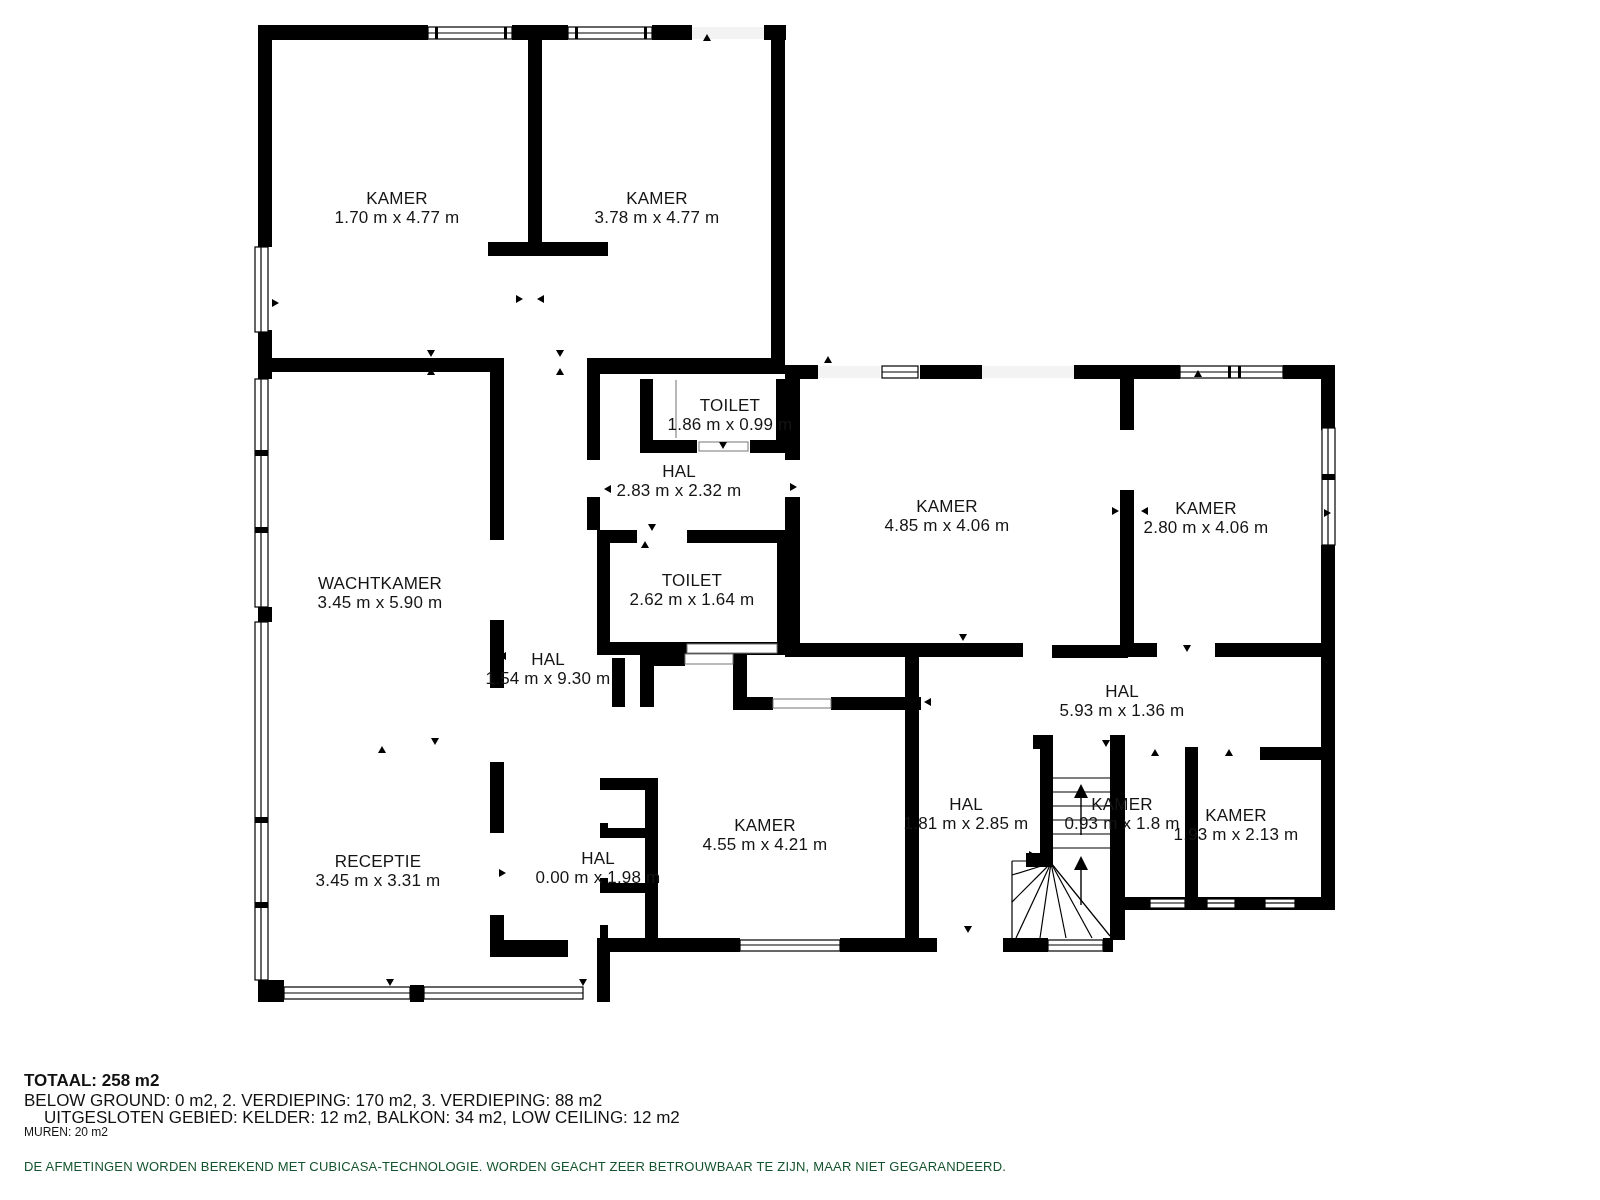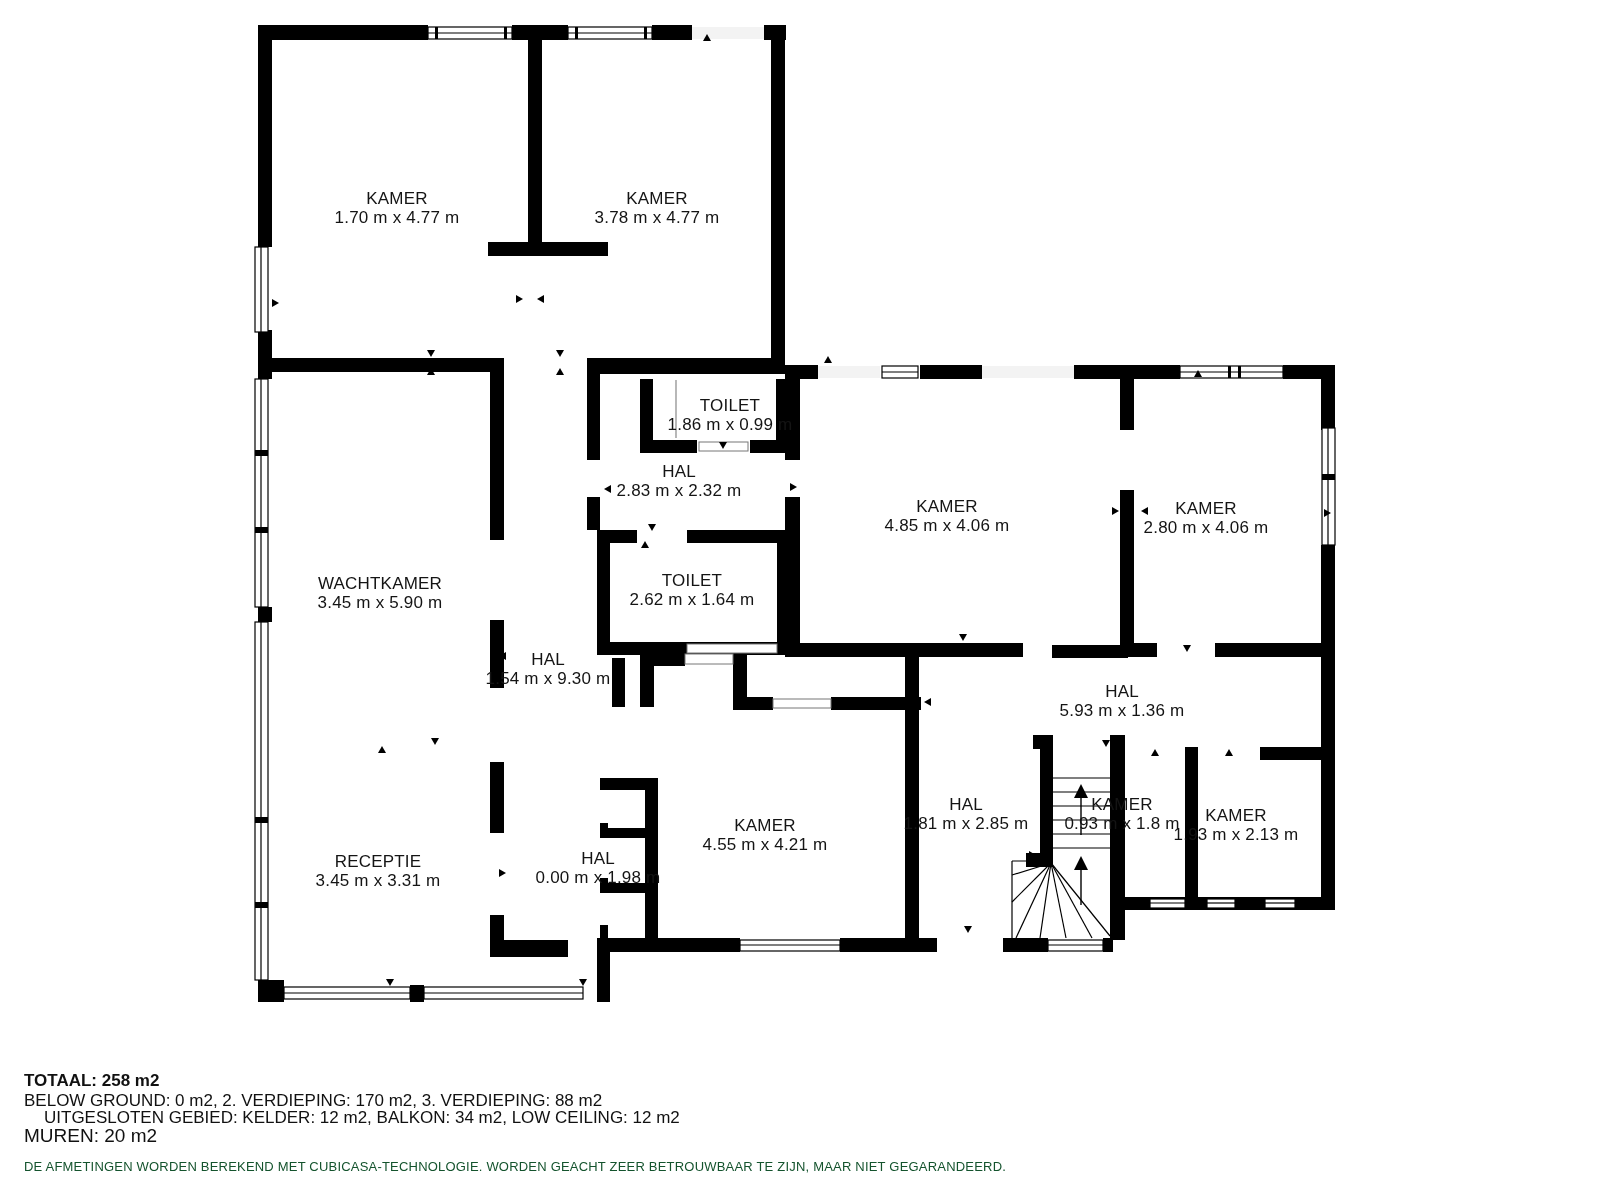--- a/index.html
+++ b/index.html
@@ -11,21 +11,21 @@
   #room-labels{position:absolute;left:0;top:0;width:1600px;height:936px;pointer-events:none;}
   .room-label{
     position:absolute;transform:translate(-50%,-50%);
     text-align:center;white-space:nowrap;color:#141414;
     font-size:17px;line-height:19px;letter-spacing:.2px;
   }
   .footer{position:absolute;left:0;width:1566px;text-align:left;color:#111;margin-left:24px;}
   .f-total{top:1071px;font-size:17px;font-weight:bold;}
   .f-l2{top:1091px;font-size:17px;}
   .f-l3{top:1108px;font-size:17px;padding-left:20px;}
-  .f-l4{top:1125px;font-size:19px;}
+  .f-l4{top:1125px;font-size:12px;}
   .f-disc{top:1159px;font-size:13px;color:#14532d;letter-spacing:.2px;}
 </style>
 </head>
 <body>
 
 <svg id="plan-svg" width="1600" height="1200" viewBox="0 0 1600 1200" aria-hidden="true">
   <defs>
     <polygon id="tri-up" points="0,7 4,0 8,7"></polygon>
     <polygon id="tri-down" points="0,0 8,0 4,7"></polygon>
     <polygon id="tri-left" points="7,0 7,8 0,4"></polygon>

